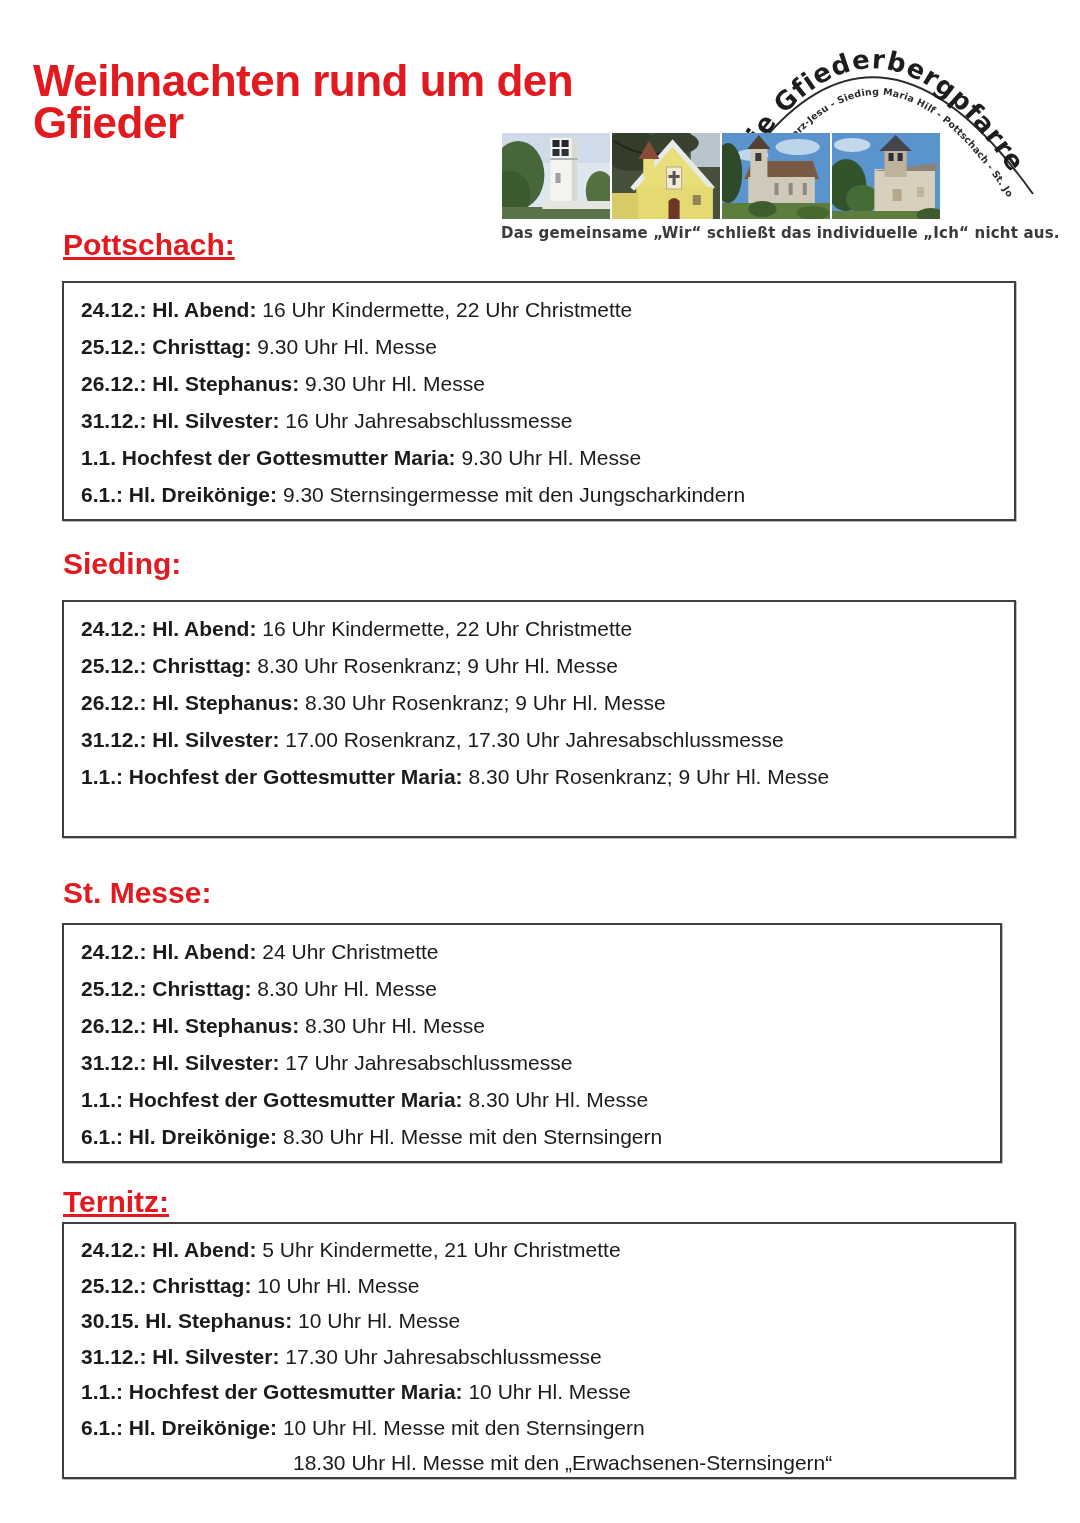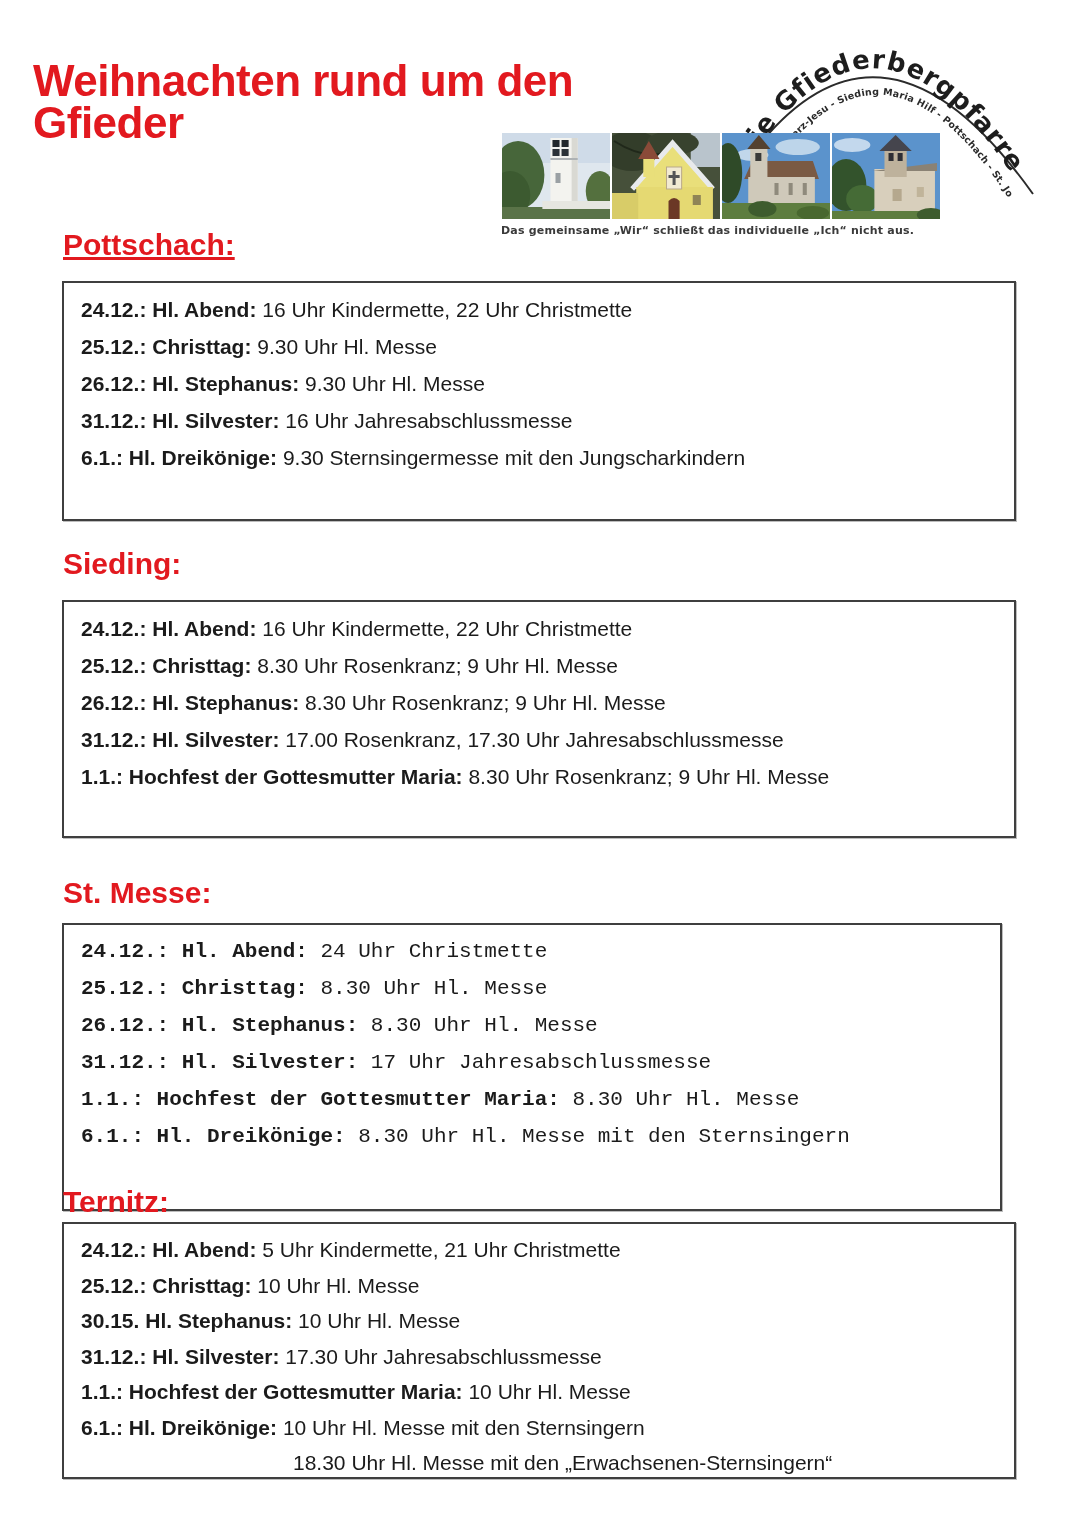--- a/index.html
+++ b/index.html
@@ -22,39 +22,39 @@
   .arc-small{ font-family:"DejaVu Sans", sans-serif; font-size:9.5px; fill:#2a2a2a;
               letter-spacing:0.2px; font-weight:bold; }
   .photo-strip {
     position:absolute; left:502px; top:133px; width:438px; height:86px;
     display:flex; gap:2px;
   }
   .photo { flex:1 1 0; height:86px; }
   .photo svg { display:block; width:100%; height:100%; }
   .logo-caption {
     position:absolute; left:501px; top:224px; width:450px;
-    font-family:"DejaVu Sans", sans-serif; font-size:11px; font-weight:bold;
+    font-family:"DejaVu Sans", sans-serif; font-size:15px; font-weight:bold;
     color:#3a3a3a; letter-spacing:0.2px; white-space:nowrap;
   }
 
   
   .section-heading {
     position:absolute; left:63px; color:#e2191f; font-weight:bold;
     font-size:30px; white-space:nowrap;
   }
-  .h1s { top:228px;text-decoration:underline; } .h2s { top:547px; } .h3s { top:876px; } .h4s { top:1185px; }
+  .h1s { top:228px;text-decoration:underline; } .h2s { top:547px; } .h3s { top:876px; } .h4s { top:1185px;text-decoration:underline; }
 
   .box {
     position:absolute; left:62px; width:954px; box-sizing:border-box;
     border:2px solid #3f3f3f; background:#fff; padding:8px 0 9px 17px;
     box-shadow:1px 1px 0 #bdbdbd;
   }
   .box1 { top:281px; height:240px; }
   .box2 { top:600px; height:238px; }
-  .box3 { top:923px; height:288px; width:940px;font-family:Liberation Mono, monospace; }
+  .box3 { top:923px; height:240px; width:940px; }
   .box4 { top:1222px; height:257px; }
 
   .row { font-size:21px; line-height:37px; white-space:nowrap; }
   .box4 .row { line-height:35.5px; }
   .row b { font-weight:bold; }
   .row.indent { padding-left:212px; }
 </style>
 </head>
 <body>
 
@@ -158,20 +158,21 @@
   </div>
 
   <div class="logo-caption">Das gemeinsame „Wir“ schließt das individuelle „Ich“ nicht aus.</div>
 
   <div class="section-heading h1s">Pottschach:</div>
   <div class="box box1">
     <div class="row"><b>24.12.: Hl. Abend:</b> <span>16 Uhr Kindermette, 22 Uhr Christmette</span></div>
     <div class="row"><b>25.12.: Christtag:</b> <span>9.30 Uhr Hl. Messe</span></div>
     <div class="row"><b>26.12.: Hl. Stephanus:</b> <span>9.30 Uhr Hl. Messe</span></div>
     <div class="row"><b>31.12.: Hl. Silvester:</b> <span>16 Uhr Jahresabschlussmesse</span></div>
+    <div class="row"><b>1.1. Hochfest der Gottesmutter Maria:</b> <span>9.30 Uhr Hl. Messe</span></div>
     <div class="row"><b>6.1.: Hl. Dreikönige:</b> <span>9.30 Sternsingermesse mit den Jungscharkindern</span></div>
   </div>
 
   <div class="section-heading h2s">Sieding:</div>
   <div class="box box2">
     <div class="row"><b>24.12.: Hl. Abend:</b> <span>16 Uhr Kindermette, 22 Uhr Christmette</span></div>
     <div class="row"><b>25.12.: Christtag:</b> <span>8.30 Uhr Rosenkranz; 9 Uhr Hl. Messe</span></div>
     <div class="row"><b>26.12.: Hl. Stephanus:</b> <span>8.30 Uhr Rosenkranz; 9 Uhr Hl. Messe</span></div>
     <div class="row"><b>31.12.: Hl. Silvester:</b> <span>17.00 Rosenkranz, 17.30 Uhr Jahresabschlussmesse</span></div>
     <div class="row"><b>1.1.: Hochfest der Gottesmutter Maria:</b> <span>8.30 Uhr Rosenkranz; 9 Uhr Hl. Messe</span></div>

